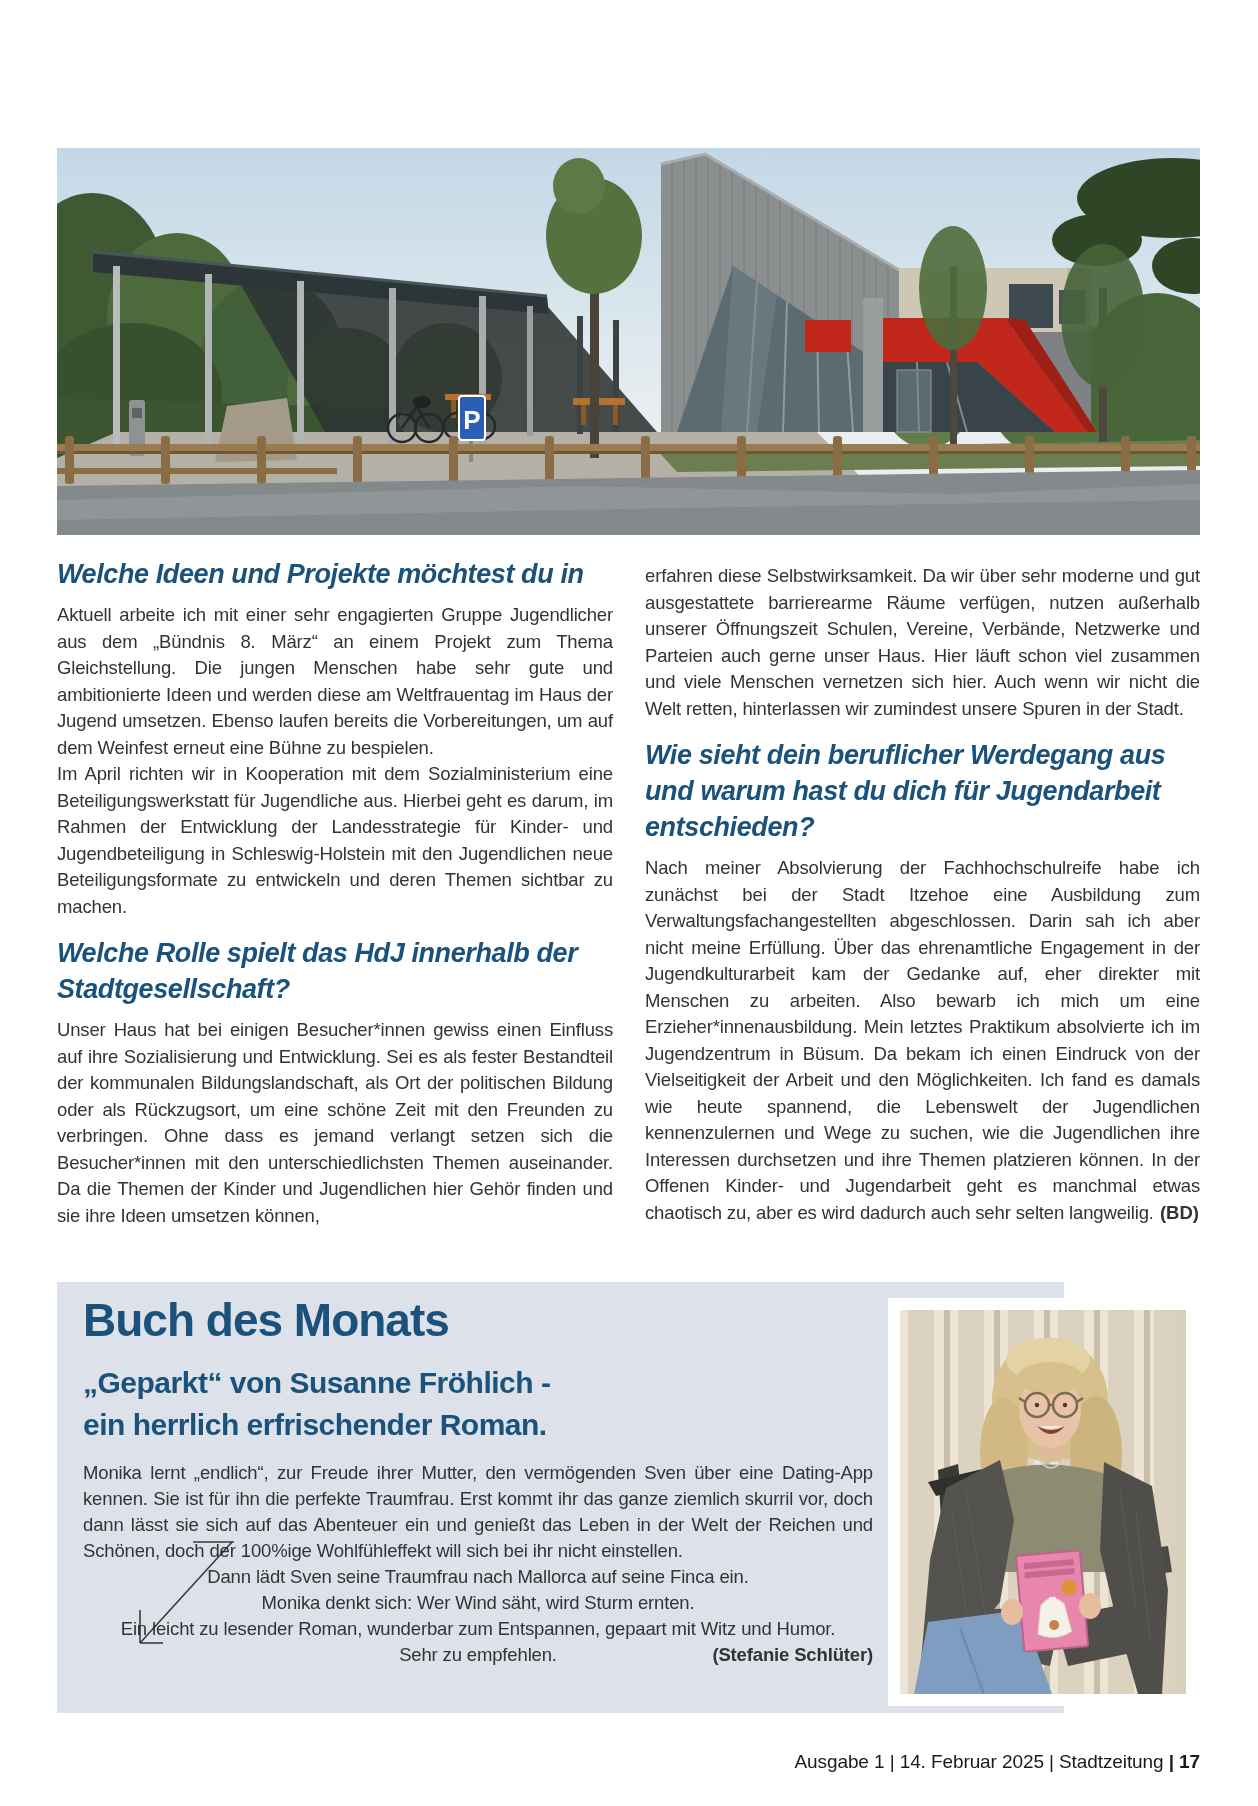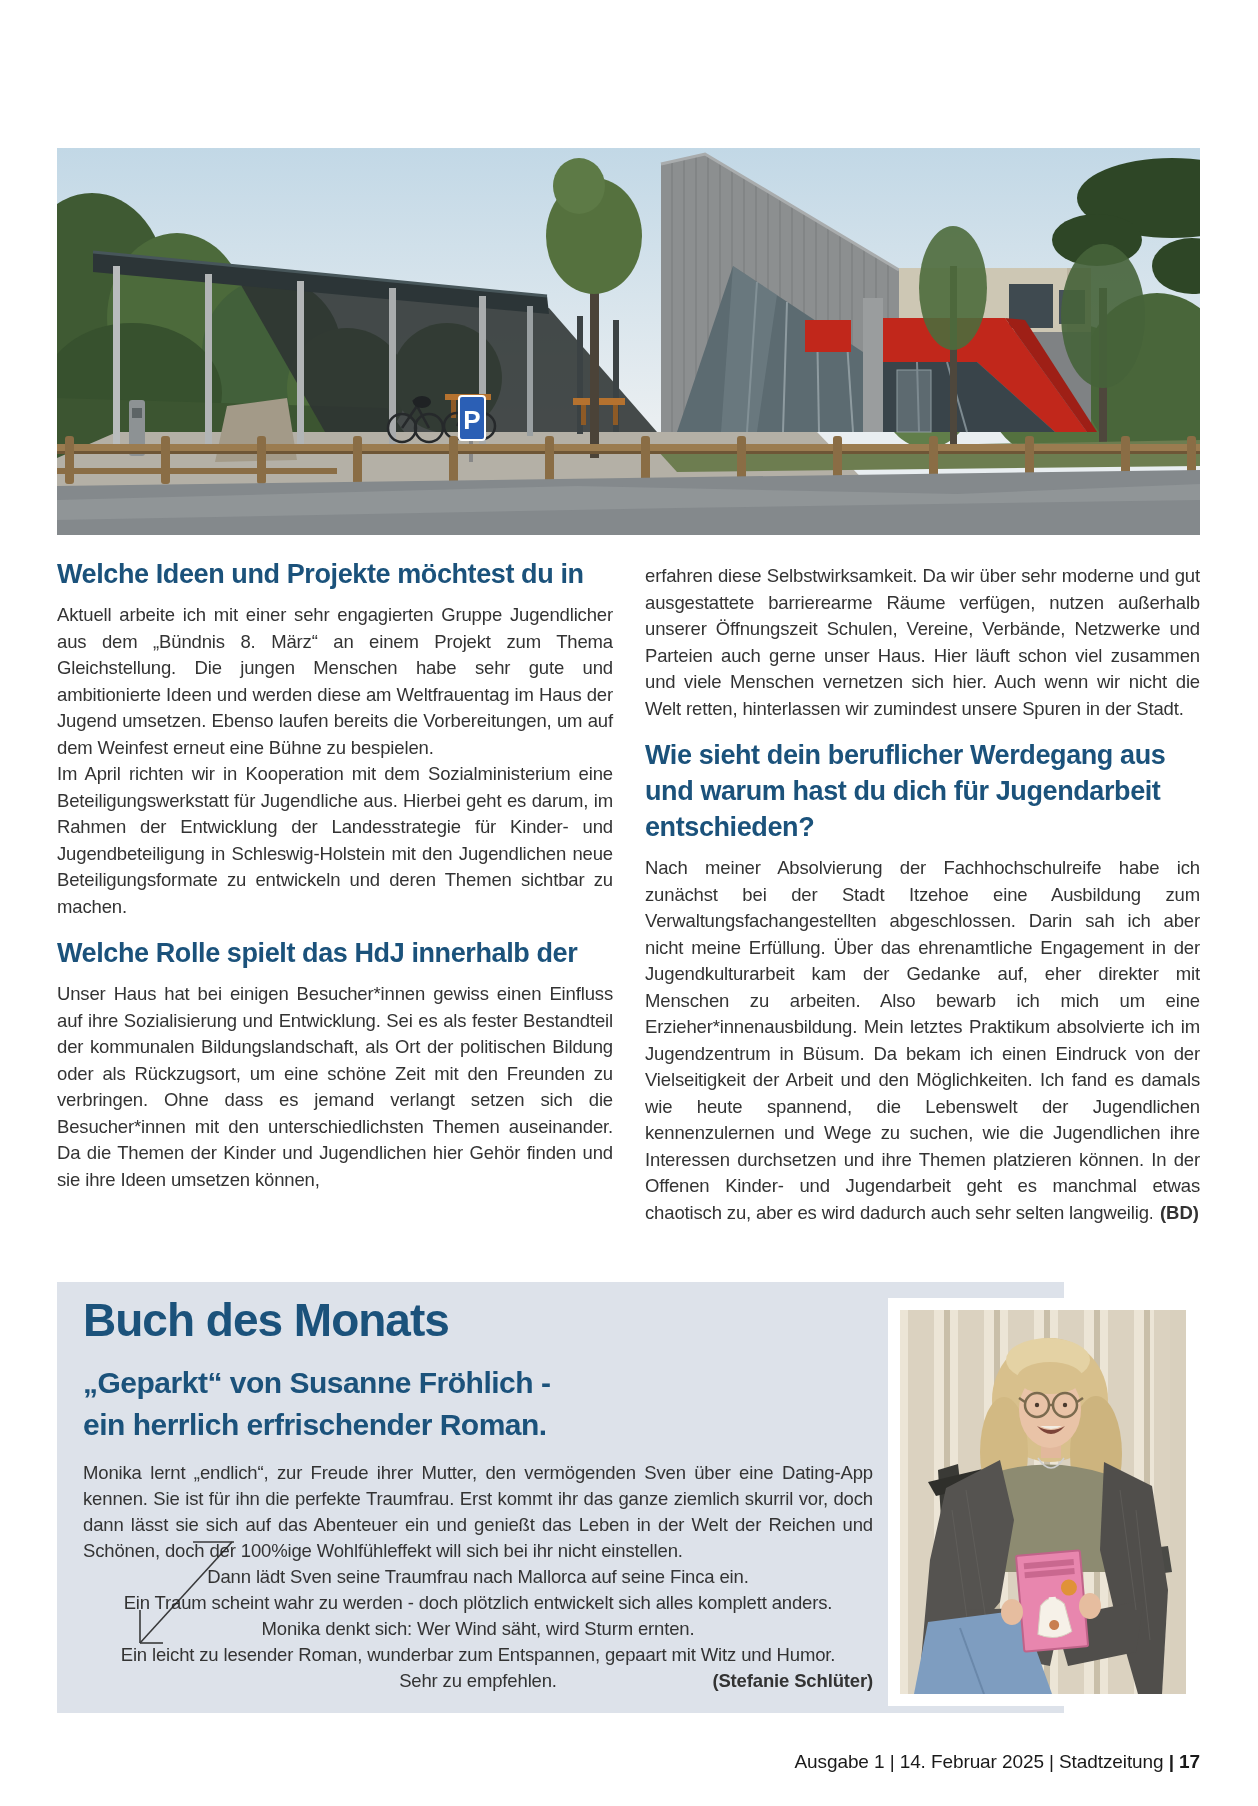--- a/index.html
+++ b/index.html
@@ -9,21 +9,21 @@
   }
   
   .photo-top{position:absolute;left:57px;top:148px;width:1143px;height:387px;margin:0;}
   .photo-top svg{display:block;}
   
   .col{position:absolute;top:556px;}
   .col-left{left:57px;width:556px;}
   .col-right{left:645px;width:555px;}
   .qhead{
     margin:0 0 10px 0;color:#1b527b;font-size:27px;line-height:36px;
-    font-weight:700;letter-spacing:-0.4px;
+    font-weight:700;letter-spacing:-0.4px;font-style:italic;
   }
   .qhead span{display:block;}
   .qhead.mt{margin-top:15px;}
   .col p{
     margin:0;font-size:18.5px;line-height:26.5px;color:#333333;
     text-align:justify;letter-spacing:-0.15px;hyphens:auto;-webkit-hyphens:auto;
   }
   .col-right p.first{margin-top:7px;}
   .p-rel{position:relative;}
   .byline{position:absolute;right:1px;bottom:0;font-weight:700;letter-spacing:0;background:#fff;padding-left:8px;}
@@ -221,20 +221,21 @@
   </figure>
 
   <section class="col col-left">
     <h2 class="qhead">
       <span>Welche Ideen und Projekte möchtest du in</span>
     </h2>
     <p>Aktuell arbeite ich mit einer sehr engagierten Gruppe Jugendlicher aus dem „Bündnis 8. März“ an einem Projekt zum Thema Gleichstellung. Die jungen Menschen habe sehr gute und ambitionierte Ideen und werden diese am Weltfrauentag im Haus der Jugend umsetzen. Ebenso laufen bereits die Vorbereitungen, um auf dem Weinfest erneut eine Bühne zu bespielen.</p>
     <p>Im April richten wir in Kooperation mit dem Sozialministerium eine Beteiligungswerkstatt für Jugendliche aus. Hierbei geht es darum, im Rahmen der Entwicklung der Landesstrategie für Kinder- und Jugendbeteiligung in Schleswig-Holstein mit den Jugendlichen neue Beteiligungsformate zu entwickeln und deren Themen sichtbar zu machen.</p>
     <h2 class="qhead mt">
       <span>Welche Rolle spielt das HdJ innerhalb der</span>
+      <span>Stadtgesellschaft?</span>
     </h2>
     <p>Unser Haus hat bei einigen Besucher*innen gewiss einen Einfluss auf ihre Sozialisierung und Entwicklung. Sei es als fester Bestandteil der kommunalen Bildungslandschaft, als Ort der politischen Bildung oder als Rückzugsort, um eine schöne Zeit mit den Freunden zu verbringen. Ohne dass es jemand verlangt setzen sich die Besucher*innen mit den unterschiedlichsten Themen auseinander. Da die Themen der Kinder und Jugendlichen hier Gehör finden und sie ihre Ideen umsetzen können,</p>
   </section>
 
   <section class="col col-right">
     <p class="first">erfahren diese Selbstwirksamkeit. Da wir über sehr moderne und gut ausgestattete barrierearme Räume verfügen, nutzen außerhalb unserer Öffnungszeit Schulen, Vereine, Verbände, Netzwerke und Parteien auch gerne unser Haus. Hier läuft schon viel zusammen und viele Menschen vernetzen sich hier. Auch wenn wir nicht die Welt retten, hinterlassen wir zumindest unsere Spuren in der Stadt.</p>
     <h2 class="qhead mt">
       <span>Wie sieht dein beruflicher Werdegang aus</span>
       <span>und warum hast du dich für Jugendarbeit</span>
       <span>entschieden?</span>
@@ -247,21 +248,20 @@
 
   <section class="book-box">
     <h1 class="book-title">Buch des Monats</h1>
     <h3 class="book-sub">
       <span>„Geparkt“ von Susanne Fröhlich -</span>
       <span>ein herrlich erfrischender Roman.</span>
     </h3>
     <div class="book-text">
       <p class="j">Monika lernt „endlich“, zur Freude ihrer Mutter, den vermögenden Sven über eine Dating-App kennen. Sie ist für ihn die perfekte Traumfrau. Erst kommt ihr das ganze ziemlich skurril vor, doch dann lässt sie sich auf das Abenteuer ein und genießt das Leben in der Welt der Reichen und Schönen, doch der 100%ige Wohlfühleffekt will sich bei ihr nicht einstellen.</p>
       <p>Dann lädt Sven seine Traumfrau nach Mallorca auf seine Finca ein.</p>
-      <p>Ein Traum scheint wahr zu werden - doch plötzlich entwickelt sich alles komplett anders.</p>
       <p>Monika denkt sich: Wer Wind säht, wird Sturm ernten.</p>
       <p>Ein leicht zu lesender Roman, wunderbar zum Entspannen, gepaart mit Witz und Humor.</p>
       <p class="last-line">
         <span>Sehr zu empfehlen.</span>
         <span class="attribution">(Stefanie Schlüter)</span>
       </p>
     </div>
 
     <svg class="pen-mark" width="1143" height="431" viewBox="0 0 1143 431">
       <g stroke="#1c1c1c" stroke-width="1.6" fill="none" opacity="0.85">

